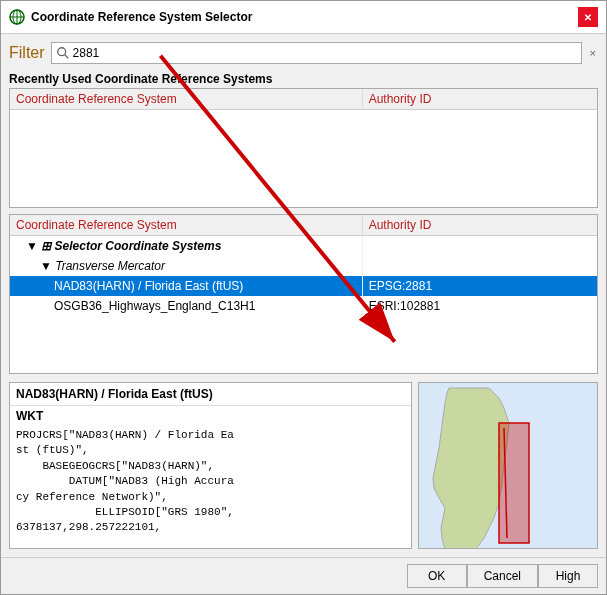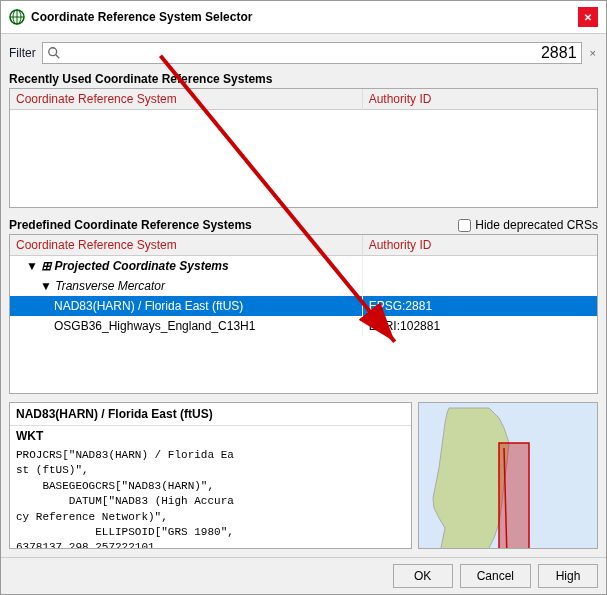--- a/index.html
+++ b/index.html
@@ -67,45 +67,44 @@
       flex-direction: column;
       gap: 6px;
       overflow: hidden;
     }
     .filter-row {
       display: flex;
       align-items: center;
       gap: 6px;
     }
     .filter-label {
-      font-size: 12px;
-      color: #0f172a;
+      font-size: 16px;
+      color: #a16207;
     }
     .filter-input-wrap {
       display: flex;
       align-items: center;
       background: #fff;
       border: 1px solid #aaa;
       padding: 2px 4px;
       flex: 1;
       height: 22px;
     }
     .filter-input-wrap svg {
       width: 14px;
       height: 14px;
       margin-right: 3px;
       fill: #666;
     }
     .filter-input {
       border: none;
       outline: none;
-      font-size: 16px;
+      font-size: 12px;
       flex: 1;
       background: transparent;
-      text-align: right;
     }
     .clear-btn {
       background: none;
       border: none;
       cursor: pointer;
       font-size: 11px;
       color: #666;
       padding: 0 2px;
     }
     .section-title {
@@ -223,21 +222,21 @@
       width: 100%;
       height: 100%;
       background: #d8e8f0;
       position: relative;
       overflow: hidden;
     }
     .dialog-footer {
       padding: 6px 8px;
       display: flex;
       justify-content: flex-end;
-      gap: 7px;
+      gap: 0;
       border-top: 1px solid #ccc;
       background: #f0f0f0;
     }
     .footer-btn {
       padding: 4px 16px;
       font-size: 12px;
       background: #f0f0f0;
       border: 1px solid #aaa;
       cursor: pointer;
       min-width: 60px;
@@ -296,41 +295,34 @@
               <th class="col-auth">Authority ID</th>
             </tr>
           </thead>
           <tbody>
           </tbody>
         </table>
       </div>
     </div>
 
     <div>
-      <div class="predefined-header-row">
-        <div class="section-title">Predefined Coordinate Reference Systems</div>
-        <div class="hide-deprecated-wrap">
-          <input type="checkbox" style="">
-          <span>Hide deprecated CRSs</span>
-        </div>
-      </div>
       <div class="table-container predefined-table">
         <table>
           <thead>
             <tr>
               <th class="col-crs">Coordinate Reference System</th>
               <th class="col-auth">Authority ID</th>
             </tr>
           </thead>
           <tbody>
             <tr>
               <td class="tree-indent-1 bold-italic">
                 <span>▼ </span>
                 <span>⊞ </span>
-                <span>Projected Coordinate Systems</span>
+                <span>Selector Coordinate Systems</span>
               </td>
               <td></td>
             </tr>
             <tr>
               <td class="tree-indent-2 italic">
                 <span>▼ </span>
                 <span>Transverse Mercator</span>
               </td>
               <td></td>
             </tr>

